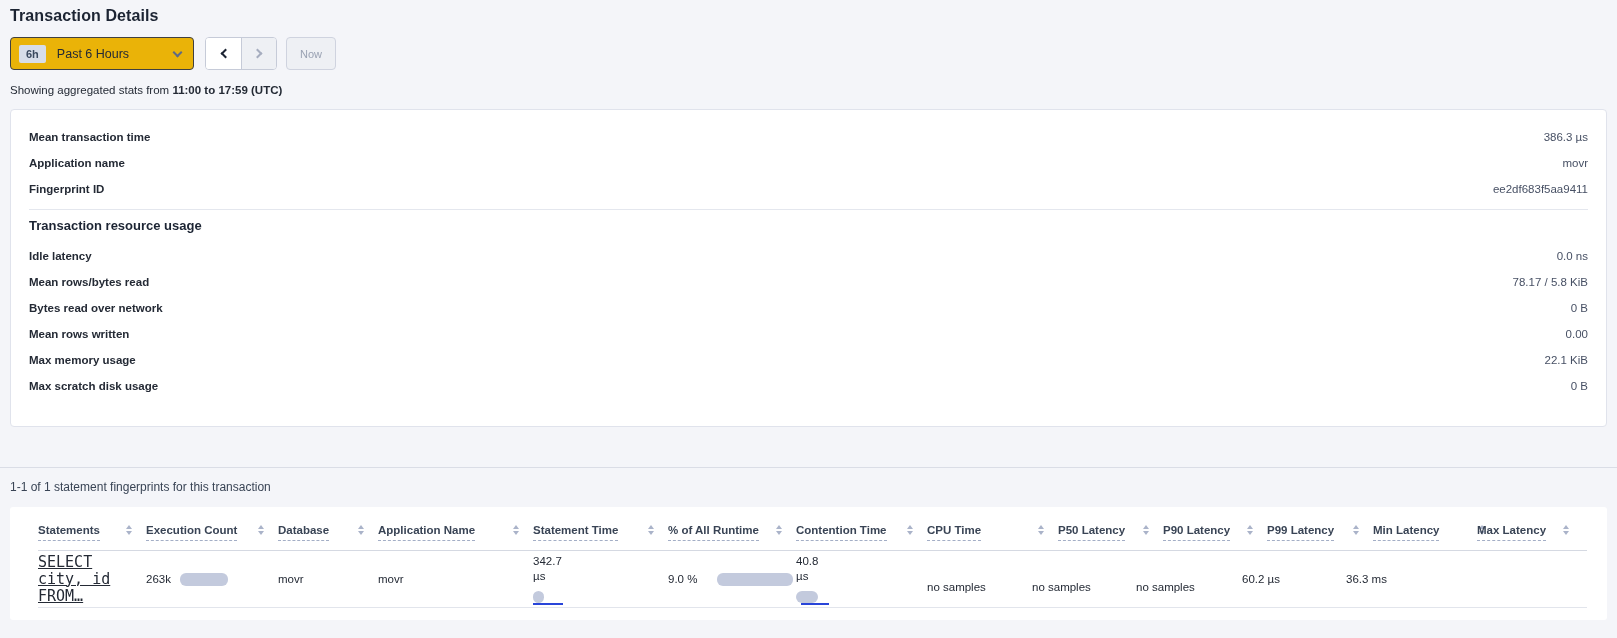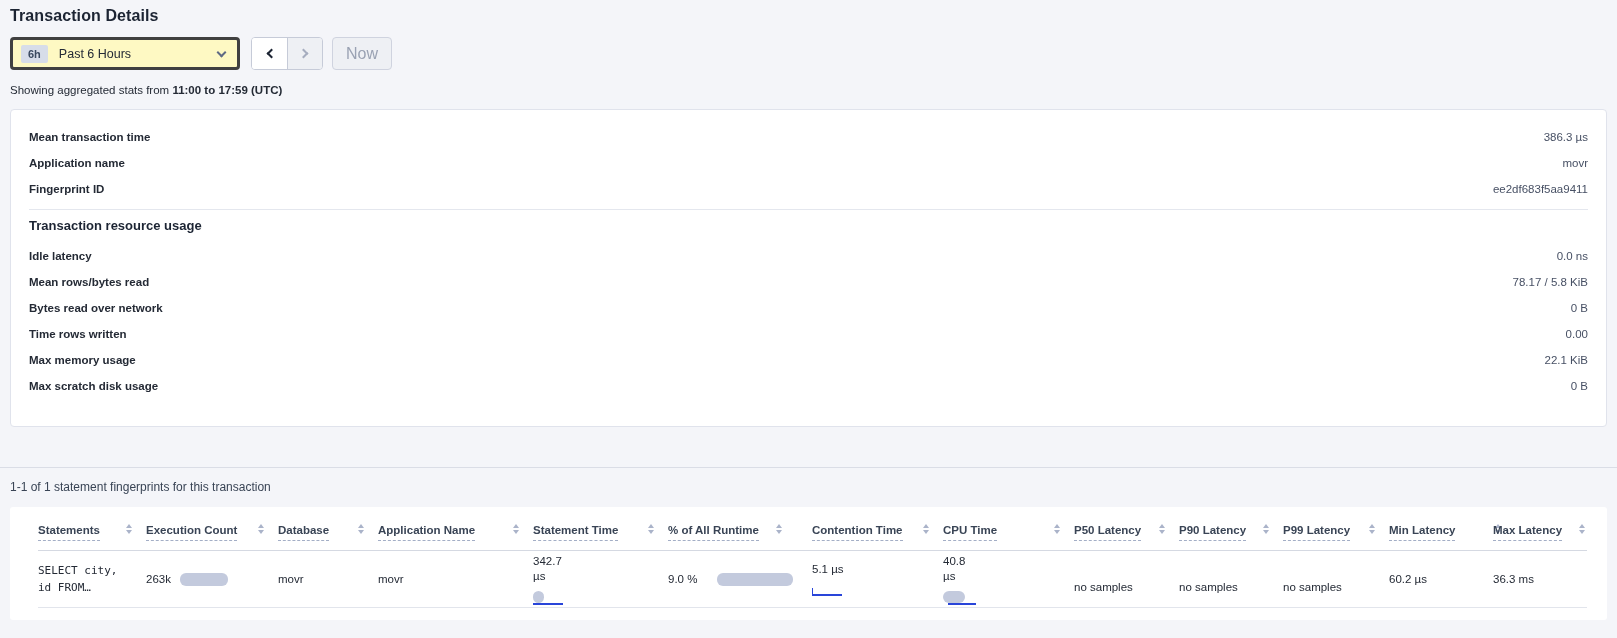--- a/index.html
+++ b/index.html
@@ -14,42 +14,42 @@
     width:1617px;height:638px;overflow:hidden;position:relative;
     background:#f4f5f9;color:#242a35;
     font-family:"Liberation Sans",sans-serif;font-size:12px;
   }
   
   .page-title{
     margin:7px 0 0 10px;font-size:16px;font-weight:bold;color:#1c2433;letter-spacing:.1px;
   }
   .controls-row{display:flex;align-items:center;margin:12px 0 0 10px;height:33px;}
   .time-dropdown{
-    width:230px;height:33px;background:#fef9c3;border:3px solid #404040;border-radius:4px;
+    width:184px;height:33px;background:#eab308;border:1px solid #404040;border-radius:4px;
     display:flex;align-items:center;padding:0 12px 0 8px;cursor:pointer;
   }
   .time-badge{
     background:#d7dde9;color:#3b4a60;font-size:11px;font-weight:bold;
     padding:3px 7px;border-radius:2px;margin-right:11px;
   }
   .time-label{flex:1;font-size:12.5px;color:#242a35;}
   .chev{width:7px;height:7px;border-right:2px solid #5f6a84;border-bottom:2px solid #5f6a84;display:inline-block;}
   .chev-down{transform:rotate(45deg);margin-top:-3px;}
   .pager{
     display:flex;height:33px;border:1px solid #c6cbd8;border-radius:4px;overflow:hidden;
     margin-left:11px;background:#fff;
   }
   .pager-seg{width:35px;display:flex;align-items:center;justify-content:center;cursor:pointer;}
   .pager-prev{background:#fff;}
   .pager-next{background:#eef0f4;border-left:1px solid #c6cbd8;cursor:default;}
   .chev-left{transform:rotate(135deg);border-color:#1c2433;margin-left:3px;}
   .chev-right{transform:rotate(-45deg);border-color:#a6adbf;margin-right:3px;}
   .now-btn{
     height:33px;margin-left:9px;padding:0 13px;border:1px solid #cfd3df;border-radius:4px;
-    background:#eef0f4;color:#9aa2b3;font-size:16px;display:flex;align-items:center;cursor:default;
+    background:#eef0f4;color:#9aa2b3;font-size:11px;display:flex;align-items:center;cursor:default;
   }
   .stats-line{margin:14px 0 0 10px;font-size:11.5px;color:#242a35;}
   .stats-line b{font-weight:bold;}
   
   .content-row{display:flex;align-items:flex-start;margin:13px 10px 0 10px;gap:13px;}
   .sql-box{
     width:1030px;height:220px;background:var(--sql-bg);border-radius:4px;
     padding:21px 20px 0 24px;flex:none;
   }
   .sql-box pre{
@@ -70,38 +70,38 @@
   .full-divider{border:none;border-top:1px solid #dadde6;margin:40px 0 0 0;}
   .fingerprints-caption{margin:12px 0 0 10px;font-size:12px;color:#394455;}
   .table-card{
     margin:13px 10px 0 10px;background:#fff;border-radius:3px;height:113px;
     padding:0 20px 0 28px;
   }
   .thead{
     display:flex;align-items:flex-end;height:44px;padding-bottom:9px;
     border-bottom:1px solid #d5d9e2;
   }
-  .th{display:flex;align-items:flex-start;flex:none;cursor:pointer;}
+  .th{display:flex;align-items:center;flex:none;cursor:pointer;}
   .th-label{
     font-size:11.5px;font-weight:bold;color:#394455;
     border-bottom:1px dashed #a3aec6;padding-bottom:4px;white-space:nowrap;
   }
   .sort{display:flex;flex-direction:column;gap:2px;align-items:center;margin:0 14px 6px auto;}
   .sort i{display:block;width:0;height:0;border-left:3.5px solid transparent;border-right:3.5px solid transparent;}
   .sort .up{border-bottom:4px solid #aab3c9;}
   .sort .down{border-top:4px solid #aab3c9;}
   .trow{display:flex;align-items:center;height:57px;border-bottom:1px solid #e2e5ec;}
   .td{flex:none;font-size:11.5px;color:#242a35;}
   
   .c0{width:108px;}.c1{width:132px;}.c2{width:100px;}.c3{width:155px;}
-  .c4{width:135px;}.c5{width:128px;}.c6{width:131px;margin-left:16px;}.c7{width:131px;}
+  .c4{width:135px;}.c5{width:128px;}.c6{width:131px;}.c7{width:131px;}
   .c8{width:105px;}.c9{width:104px;}.c10{width:106px;}.c11{width:104px;gap:40px;}.c12{width:106px;}
   .stmt-text{
-    font-family:"DejaVu Sans Mono",monospace;font-size:11px;line-height:17px;
-    width:98px;color:#242a35;cursor:pointer;
+    font-family:"DejaVu Sans Mono",monospace;font-size:15px;line-height:17px;
+    width:98px;color:#242a35;cursor:pointer;text-decoration:underline;
   }
   .inline-bar-cell{display:flex;align-items:center;gap:9px;}
   .bar{background:var(--bar-gray);border-radius:6px;height:13px;}
   .stacked-cell{display:flex;flex-direction:column;}
   .num-wrap{width:44px;line-height:15px;}
   .minibar{position:relative;height:14px;margin-top:7px;width:60px;}
   .minibar .pill{position:absolute;left:0;top:0;height:12px;border-radius:6px;background:var(--bar-gray);}
   .minibar .line{position:absolute;bottom:0;height:2px;background:var(--accent-blue);}
   .minibar .tick{position:absolute;bottom:0;left:0;width:1px;height:8px;background:var(--accent-blue);}
   .cpu-line{left:5px;}
@@ -156,21 +156,21 @@
     </div>
     <div class="sum-row">
       <span class="lbl">Mean rows/bytes read</span>
       <span class="val">78.17 / 5.8 KiB</span>
     </div>
     <div class="sum-row">
       <span class="lbl">Bytes read over network</span>
       <span class="val">0 B</span>
     </div>
     <div class="sum-row">
-      <span class="lbl">Time rows written</span>
+      <span class="lbl">Mean rows written</span>
       <span class="val">0.00</span>
     </div>
     <div class="sum-row">
       <span class="lbl">Max memory usage</span>
       <span class="val">22.1 KiB</span>
     </div>
     <div class="sum-row">
       <span class="lbl">Max scratch disk usage</span>
       <span class="val">0 B</span>
     </div>
@@ -290,27 +290,20 @@
       <div class="num-wrap">342.7 µs</div>
       <div class="minibar">
         <span class="pill" style="width: 11px;"></span>
         <span class="line" style="width: 30px;"></span>
       </div>
     </div>
     <div class="td c5 inline-bar-cell">
       <span class="num-wrap" style="width:40px">9.0 %</span>
       <span class="bar" style="width: 76px;"></span>
     </div>
-    <div class="td c6 stacked-cell">
-      <div>5.1 µs</div>
-      <div class="minibar">
-        <span class="tick"></span>
-        <span class="line" style="width: 30px;"></span>
-      </div>
-    </div>
     <div class="td c7 stacked-cell">
       <div class="num-wrap" style="width:36px">40.8 µs</div>
       <div class="minibar">
         <span class="pill" style="width: 22px;"></span>
         <span class="line cpu-line" style="width: 28px;"></span>
       </div>
     </div>
     <div class="td c8 muted-cell">no samples</div>
     <div class="td c9 muted-cell">no samples</div>
     <div class="td c10 muted-cell">no samples</div>

